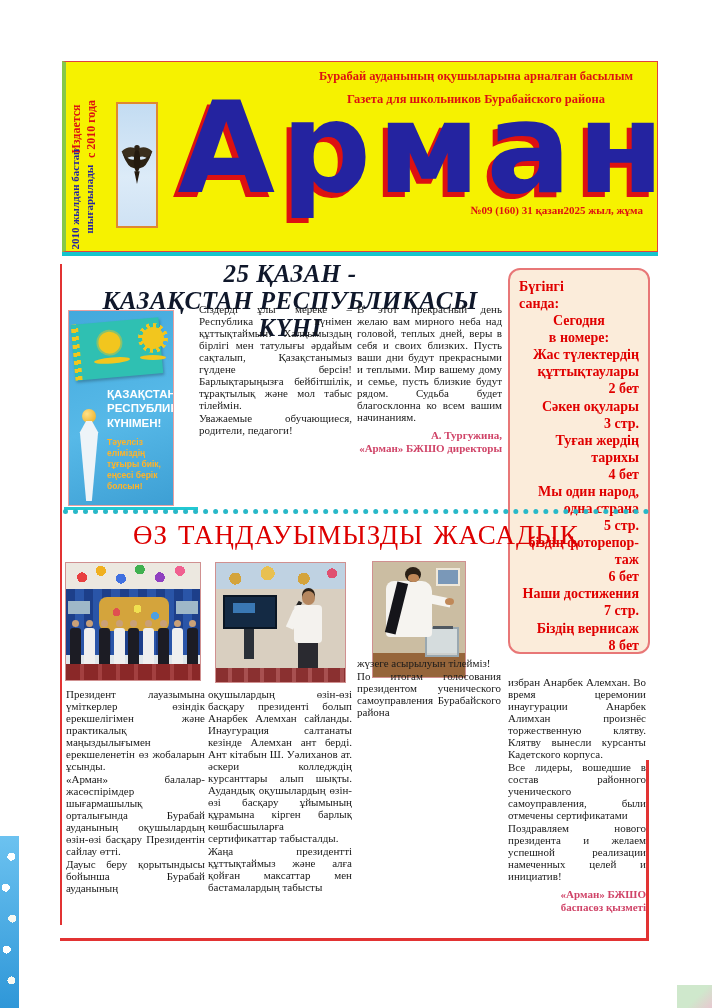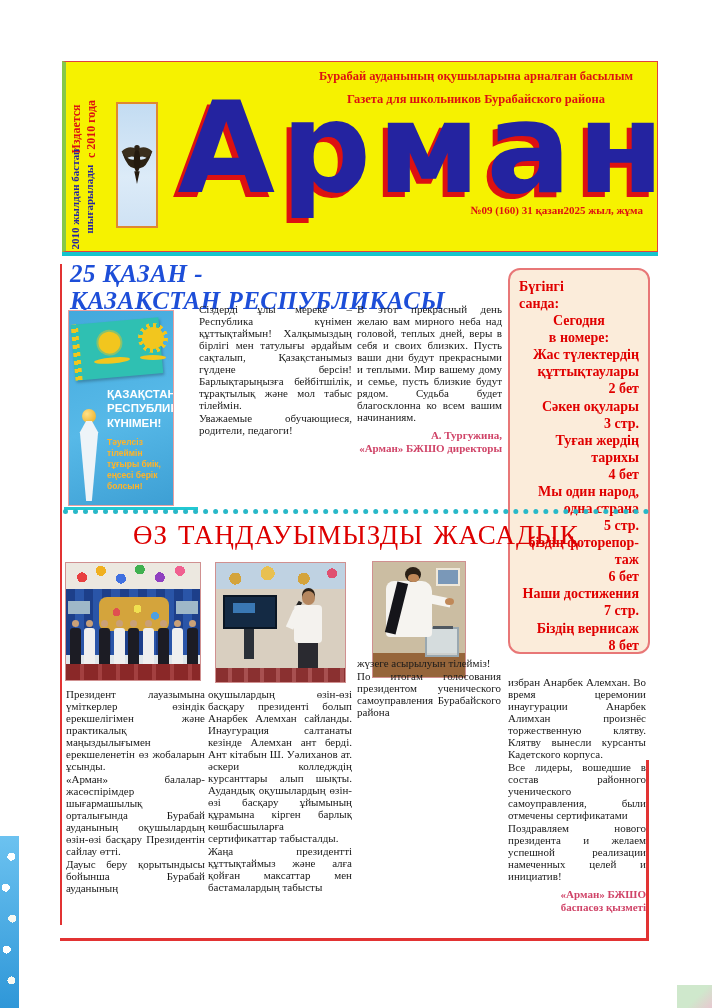--- a/index.html
+++ b/index.html
@@ -27,21 +27,21 @@
               text-align:center;font-weight:bold;line-height:1.25;white-space:nowrap;}
   .vrot-red .vrot-inner{width:82px;height:36px;font-size:12px;color:#dd1111;}
   .vrot-blue .vrot-inner{width:102px;height:36px;font-size:11px;color:#2423a0;}
   .eagle-box{position:absolute;left:50px;top:40px;width:42px;height:126px;
              background:linear-gradient(180deg,#c3dcf2,#dcebf8 60%,#cfe2f4);
              border:2px solid #e08830;box-sizing:border-box;}
   .eagle-box svg{width:100%;height:100%;}
 
   
   .red-vline-left{position:absolute;left:60px;top:264px;width:2px;height:661px;background:#e23333;}
-  .headline{position:absolute;left:70px;top:260px;width:440px;color:#1d4ed8;
+  .headline{position:absolute;left:70px;top:260px;width:440px;text-align:center;color:#0f172a;
             font-weight:bold;font-style:italic;font-size:25px;line-height:1.08;letter-spacing:.5px;}
 
   
   .contents-box{position:absolute;left:508px;top:268px;width:142px;height:386px;box-sizing:border-box;
                 background:#fbecda;border:2px solid #e87777;border-radius:12px;padding:8px 9px;
                 color:#e00000;font-weight:bold;font-size:14px;line-height:1.22;}
   .contents-box .ln{display:block;}
   .contents-box .left{text-align:left;}
   .contents-box .center{text-align:center;}
   .contents-box .right{text-align:right;}
@@ -242,21 +242,21 @@
     <div class="poster-tower">
       <div class="ball"></div>
       <div class="body"></div>
     </div>
     <div class="poster-t1">
       <span>ҚАЗАҚСТАН</span><br>
       <span>РЕСПУБЛИКАСЫ</span><br>
       <span>КҮНІМЕН!</span>
     </div>
     <div class="poster-t2">
-      <span>Тәуелсіз тілеймін</span><br>
+      <span>Тәуелсіз еліміздің</span><br>
       <span>тұғыры биік,</span><br>
       <span>еңсесі берік болсын!</span>
     </div>
   </div>
   <div class="poster-underline"></div>
 
   <div class="col colA">
     <p>Сіздерді ұлы мереке – Республика күнімен құттықтаймын! Халқымыздың бірлігі мен татулығы әрдайым сақталып, Қазақстанымыз гүлдене берсін! Барлықтарыңызға бейбітшілік, тұрақтылық және мол табыс тілеймін.</p>
     <p>Уважаемые обучающиеся, родители, педагоги!</p>
   </div>

